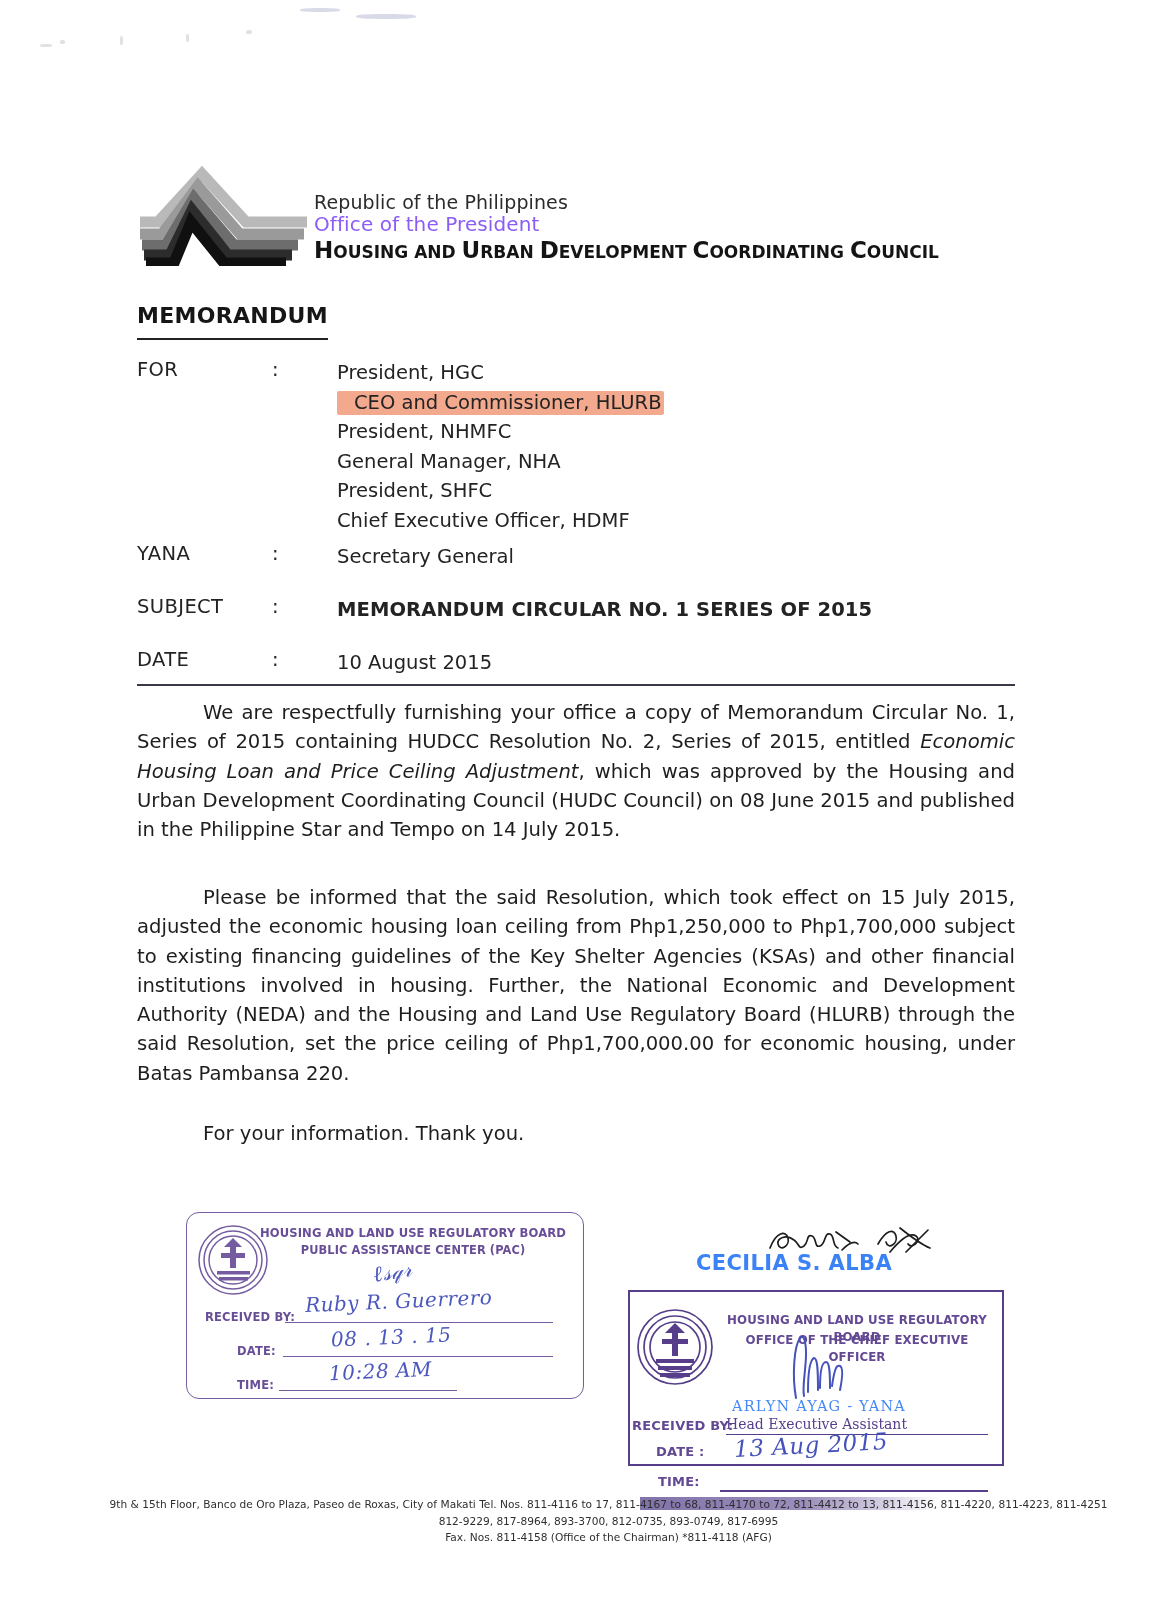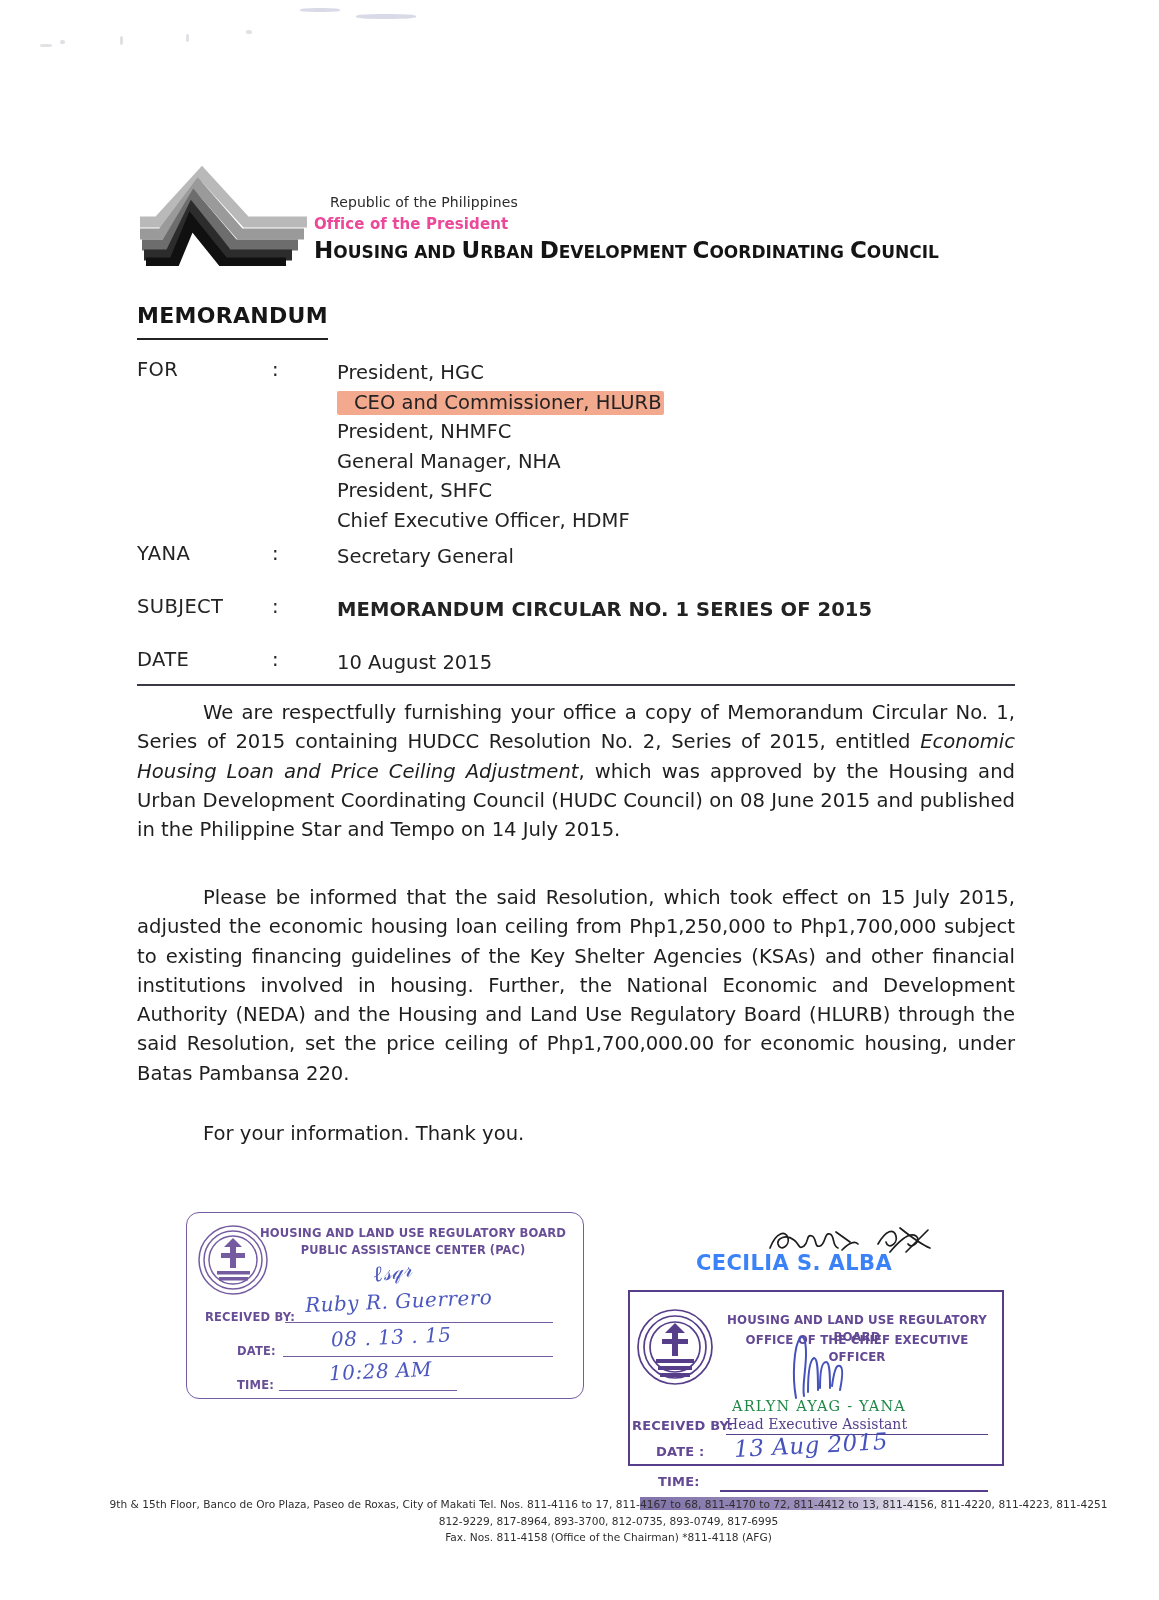--- a/index.html
+++ b/index.html
@@ -42,30 +42,29 @@
     top: 0;
     width: 176px;
     height: 106px;
   }
   #lh-text {
     position: absolute;
     left: 178px;
     top: 32px;
   }
   .lh-line1 {
-    font-size: 14px;
+    font-size: 19px;
     color: #2b2b2b;
     letter-spacing: .1px;
     line-height: 21px;
-    margin-left: 16px;
   }
   .lh-line2 {
-    font-size: 15px;
-    font-weight: bold;
-    color: #ec4899;
+    font-size: 20px;
+    font-weight: normal;
+    color: #8b5cf6;
     letter-spacing: .1px;
     line-height: 22px;
   }
   .lh-line3 {
     font-size: 17px;
     font-weight: bold;
     color: #141414;
     line-height: 26px;
     margin-top: 2px;
     white-space: nowrap;
@@ -393,21 +392,21 @@
 
     <svg style="position:absolute;left:148px;top:42px;width:92px;height:68px;" viewBox="0 0 92 68">
       <g fill="none" stroke="#3c49b8" stroke-width="2" stroke-linecap="round">
         <path d="M18,64 C14,42 16,12 22,4 C26,0 28,8 28,20 C28,36 24,52 26,62"></path>
         <path d="M30,58 C30,40 32,26 36,24 C40,24 40,40 40,56"></path>
         <path d="M42,54 C42,38 44,28 48,28 C52,28 52,42 52,54"></path>
         <path d="M54,52 C56,38 58,30 62,32 C66,34 64,46 62,56"></path>
       </g>
     </svg>
 
-    <div class="typed" style="left:102px;top:106px;font-size:14.5px;color:#15803d;">ARLYN  AYAG - YANA</div>
+    <div class="typed" style="left:102px;top:106px;font-size:14.5px;color:#3b82f6;">ARLYN  AYAG - YANA</div>
     <div class="stamp-field" style="left:2px;top:126px;font-size:13px;">RECEIVED BY:</div>
     <div style="position:absolute;left:96px;top:124px;font-family:'DejaVu Serif',serif;font-size:14px;color:#4d3484;">Head Executive Assistant</div>
     <div class="stamp-rule" style="left:96px;top:142px;width:262px;border-bottom:1.6px solid #4d3484;"></div>
 
     <div class="stamp-field" style="left:26px;top:152px;font-size:13px;">DATE :</div>
     <div class="hand purple" style="left:104px;top:140px;font-size:23px;transform:rotate(-3deg);color:#3c49b8;">13 Aug 2015</div>
     <div class="stamp-rule" style="left:96px;top:172px;width:262px;border-bottom:1.6px solid #4d3484;"></div>
 
     <div class="stamp-field" style="left:28px;top:182px;font-size:13px;">TIME:</div>
     <div class="stamp-rule" style="left:90px;top:198px;width:268px;border-bottom:2.4px solid #4d3484;"></div>

